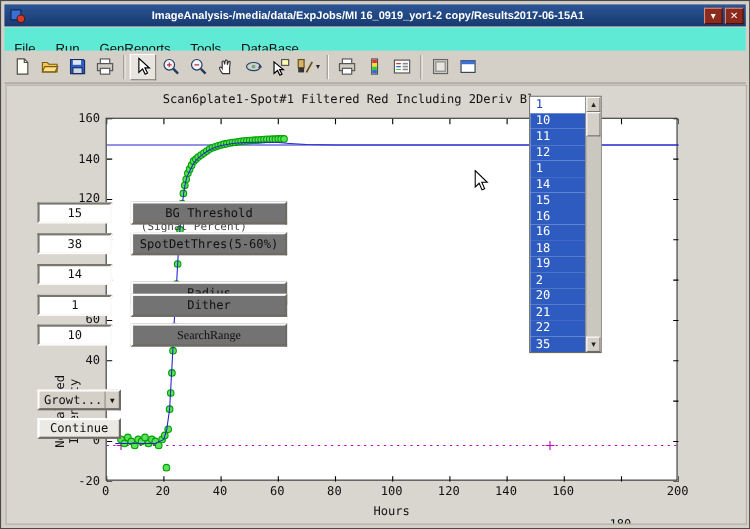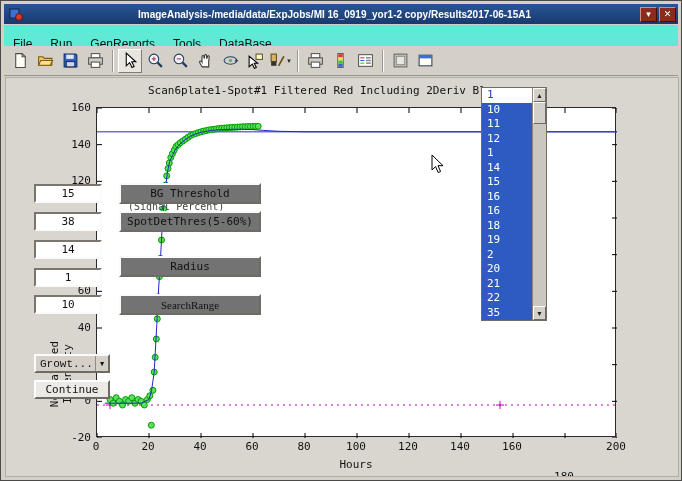--- a/index.html
+++ b/index.html
@@ -60,21 +60,21 @@
     font:10px "DejaVu Sans Mono", monospace; color:#444; white-space:nowrap; }
   .edit { position:absolute; left:28px; width:68px; height:19px; background:#fff;
     border:2px solid; border-color:#7a766e #fbfaf8 #fbfaf8 #7a766e;
     font:11px "DejaVu Sans Mono", monospace; text-align:center; color:#111; padding:0; }
   .ctl-btn { position:absolute; left:113px; width:142px; height:21px;
     background:#737373; border:2px solid; border-color:#fbfaf8 #6e6a64 #6e6a64 #fbfaf8;
     font:11px "DejaVu Sans Mono", monospace; color:#111; padding:0; }
   .growth { position:absolute; left:28px; top:276px; width:76px; height:19px;
     background:#d4d0c8; border:2px solid; border-color:#fbfaf8 #6e6a64 #6e6a64 #fbfaf8;
     font:11px "DejaVu Sans Mono", monospace; color:#111; display:flex; align-items:center; }
-  .growth .lbl { flex:1; padding-left:4px; white-space:nowrap; overflow:hidden;font-family:Liberation Mono, monospace; }
+  .growth .lbl { flex:1; padding-left:4px; white-space:nowrap; overflow:hidden; }
   .growth .arr { width:13px; align-self:stretch; display:flex; align-items:center;
     justify-content:center; font-size:7px; border-left:1px solid #908c84; }
   .continue { position:absolute; left:28px; top:302px; width:76px; height:19px;
     background:#eceae5; border:2px solid; border-color:#fff #6e6a64 #6e6a64 #fff;
     font:11px "DejaVu Sans Mono", monospace; color:#111; padding:0; }
   .spotlist { position:absolute; left:475px; top:9px; width:66px; height:234px;
     background:#fff; border:1px solid #6e6a64; overflow:hidden; }
   .spot-item { width:52px; height:14.5px; line-height:14.5px; padding-left:5px;
     font:11px "DejaVu Sans Mono", monospace; }
   .spot-item.top { background:#fff; color:#2143b8; }
@@ -406,20 +406,21 @@
       <div class="xlabel">Hours</div>
       <div class="ylabel">Normalized Intensity</div>
       <div class="subtext">(Signal Percent)</div>
       <input class="edit" value="15" style="top: 106px;">
       <button class="ctl-btn" style="top: 105px;">BG Threshold</button>
       <input class="edit" value="38" style="top: 134px;">
       <button class="ctl-btn" style="top: 133px;">SpotDetThres(5-60%)</button>
       <input class="edit" value="14" style="top: 162px;">
       <button class="ctl-btn" style="top: 178px;">Radius</button>
       <input class="edit" value="1" style="top: 190px;">
+      <button class="ctl-btn" style="top: 189px;">Dither</button>
       <input class="edit" value="10" style="top: 217px;">
       <button class="ctl-btn" style="top: 216px; font-family: Liberation Serif, serif;">SearchRange</button>
       <div class="growth">
         <span class="lbl">Growt...</span>
         <span class="arr">▼</span>
       </div>
       <button class="continue">Continue</button>
       <div class="spotlist">
         <div class="spot-item top">1</div>
         <div class="spot-item sel">10</div>

